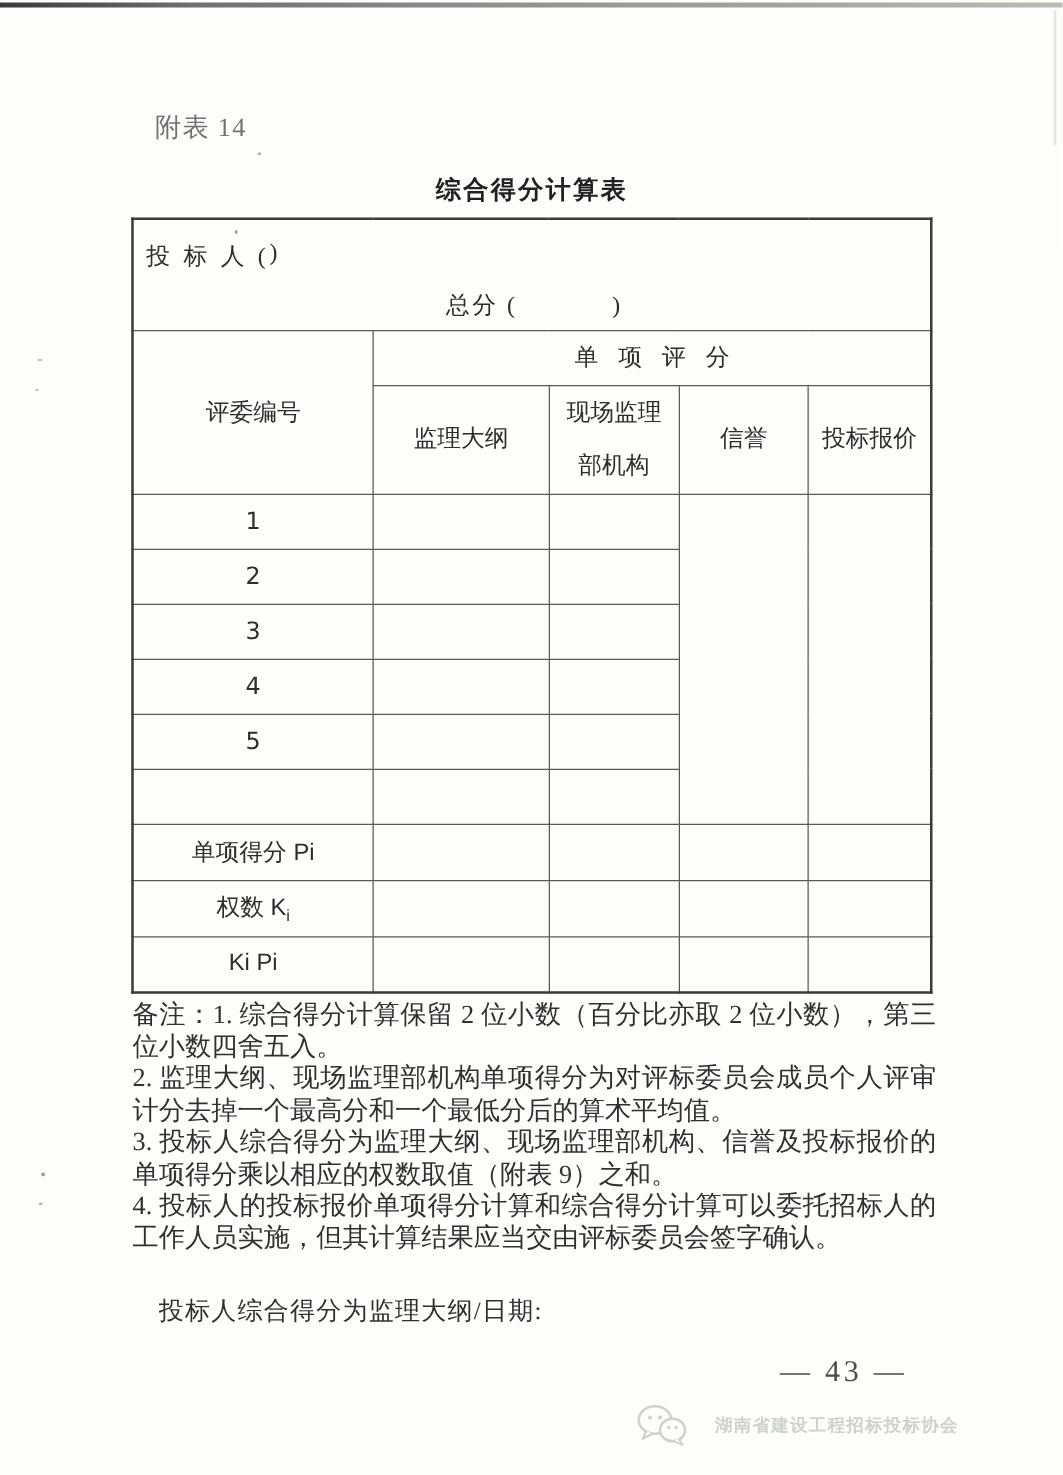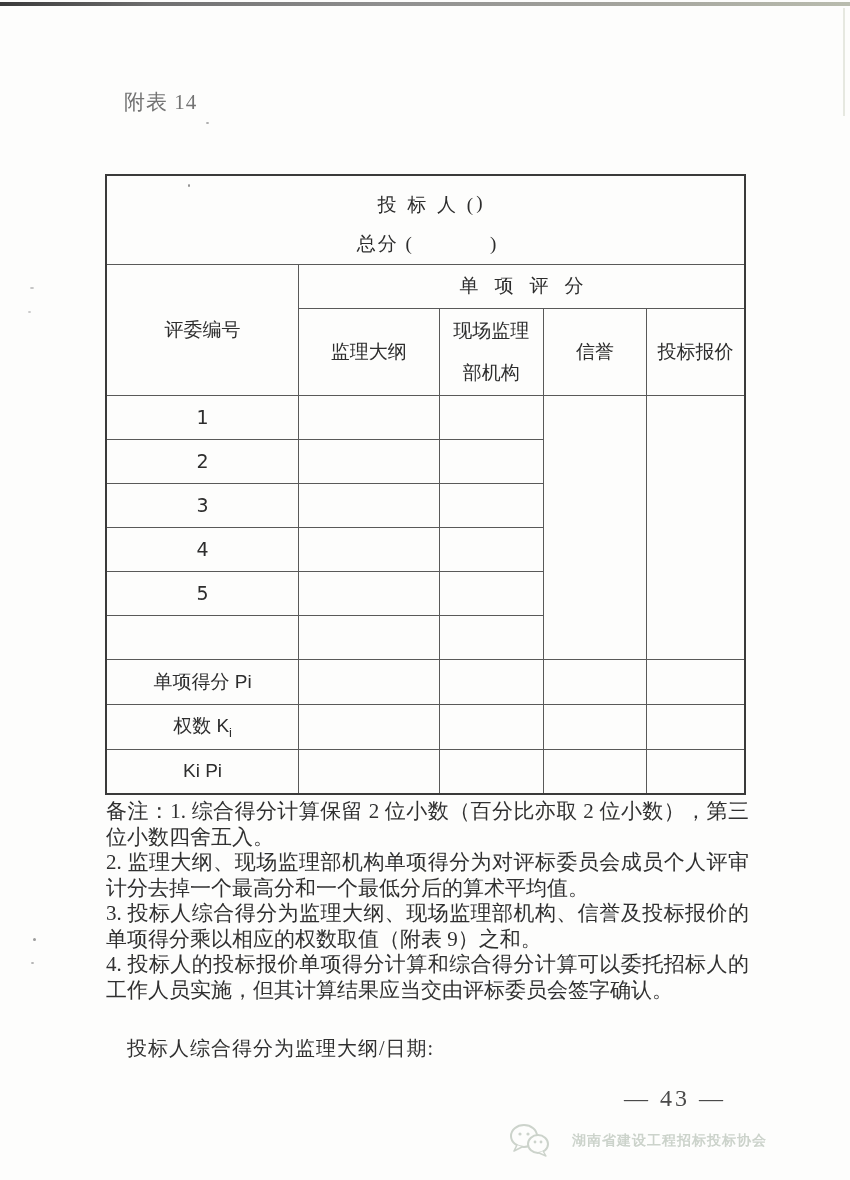--- a/index.html
+++ b/index.html
@@ -35,21 +35,21 @@
     font-size:19px; color:#2d2d2d;
     overflow:hidden;
   }
   tr.r-top    { height:89px; }
   tr.r-group  { height:44px; }
   tr.r-sub    { height:87px; }
   tr.r-judge  { height:44px; }
   tr.r-sum    { height:45px; }
 
   td.cell-bidder { text-align:left; font-size:20px; }
-  .bidder-line { display:flex; justify-content:center; padding:9px 26px 0 10px; letter-spacing:3px;margin-left:28px; }
+  .bidder-line { display:flex; justify-content:flex-start; padding:9px 26px 0 10px; letter-spacing:3px; }
   .total-line  { padding:13px 0 0 4px; letter-spacing:2px; }
   .total-gap   { display:inline-block; width:76px; }
 
   td.cell-group-header { letter-spacing:16px; text-indent:16px; }
   td.cell-subheader { line-height:2.2; padding:0 9px; }
   td.cell-judge-no { font-family:"DejaVu Sans","Liberation Sans",sans-serif; font-size:20px; color:#333; }
   td.cell-sum-label { font-family:Liberation Sans, sans-serif; font-size:19px; color:#333; }
   td.cell-sum-label sub { font-size:13px; }
 
   .notes-block {
@@ -71,20 +71,21 @@
   <div class="scan-top-edge"></div>
   <div class="scan-right-edge"></div>
   <div class="speck" style="left:206px;top:122px;width:3px;height:2px;"></div>
   <div class="speck" style="left:188px;top:184px;width:2px;height:3px;background:#8f8f8f;"></div>
   <div class="speck" style="left:30px;top:287px;width:4px;height:2px;background:#c2c2c2;"></div>
   <div class="speck" style="left:28px;top:311px;width:3px;height:2px;background:#c8c8c8;"></div>
   <div class="speck" style="left:33px;top:938px;width:3px;height:3px;background:#9c9c9c;"></div>
   <div class="speck" style="left:31px;top:962px;width:3px;height:2px;background:#b2b2b2;"></div>
 
   <div class="appendix-label">附表 14</div>
+  <div class="doc-title">综合得分计算表</div>
 
   <table class="score-table">
     <colgroup>
       <col style="width:192px">
         <col style="width:140px">
         <col style="width:104px">
         <col style="width:103px">
         <col style="width:98px">
     </colgroup>
     <tbody>

